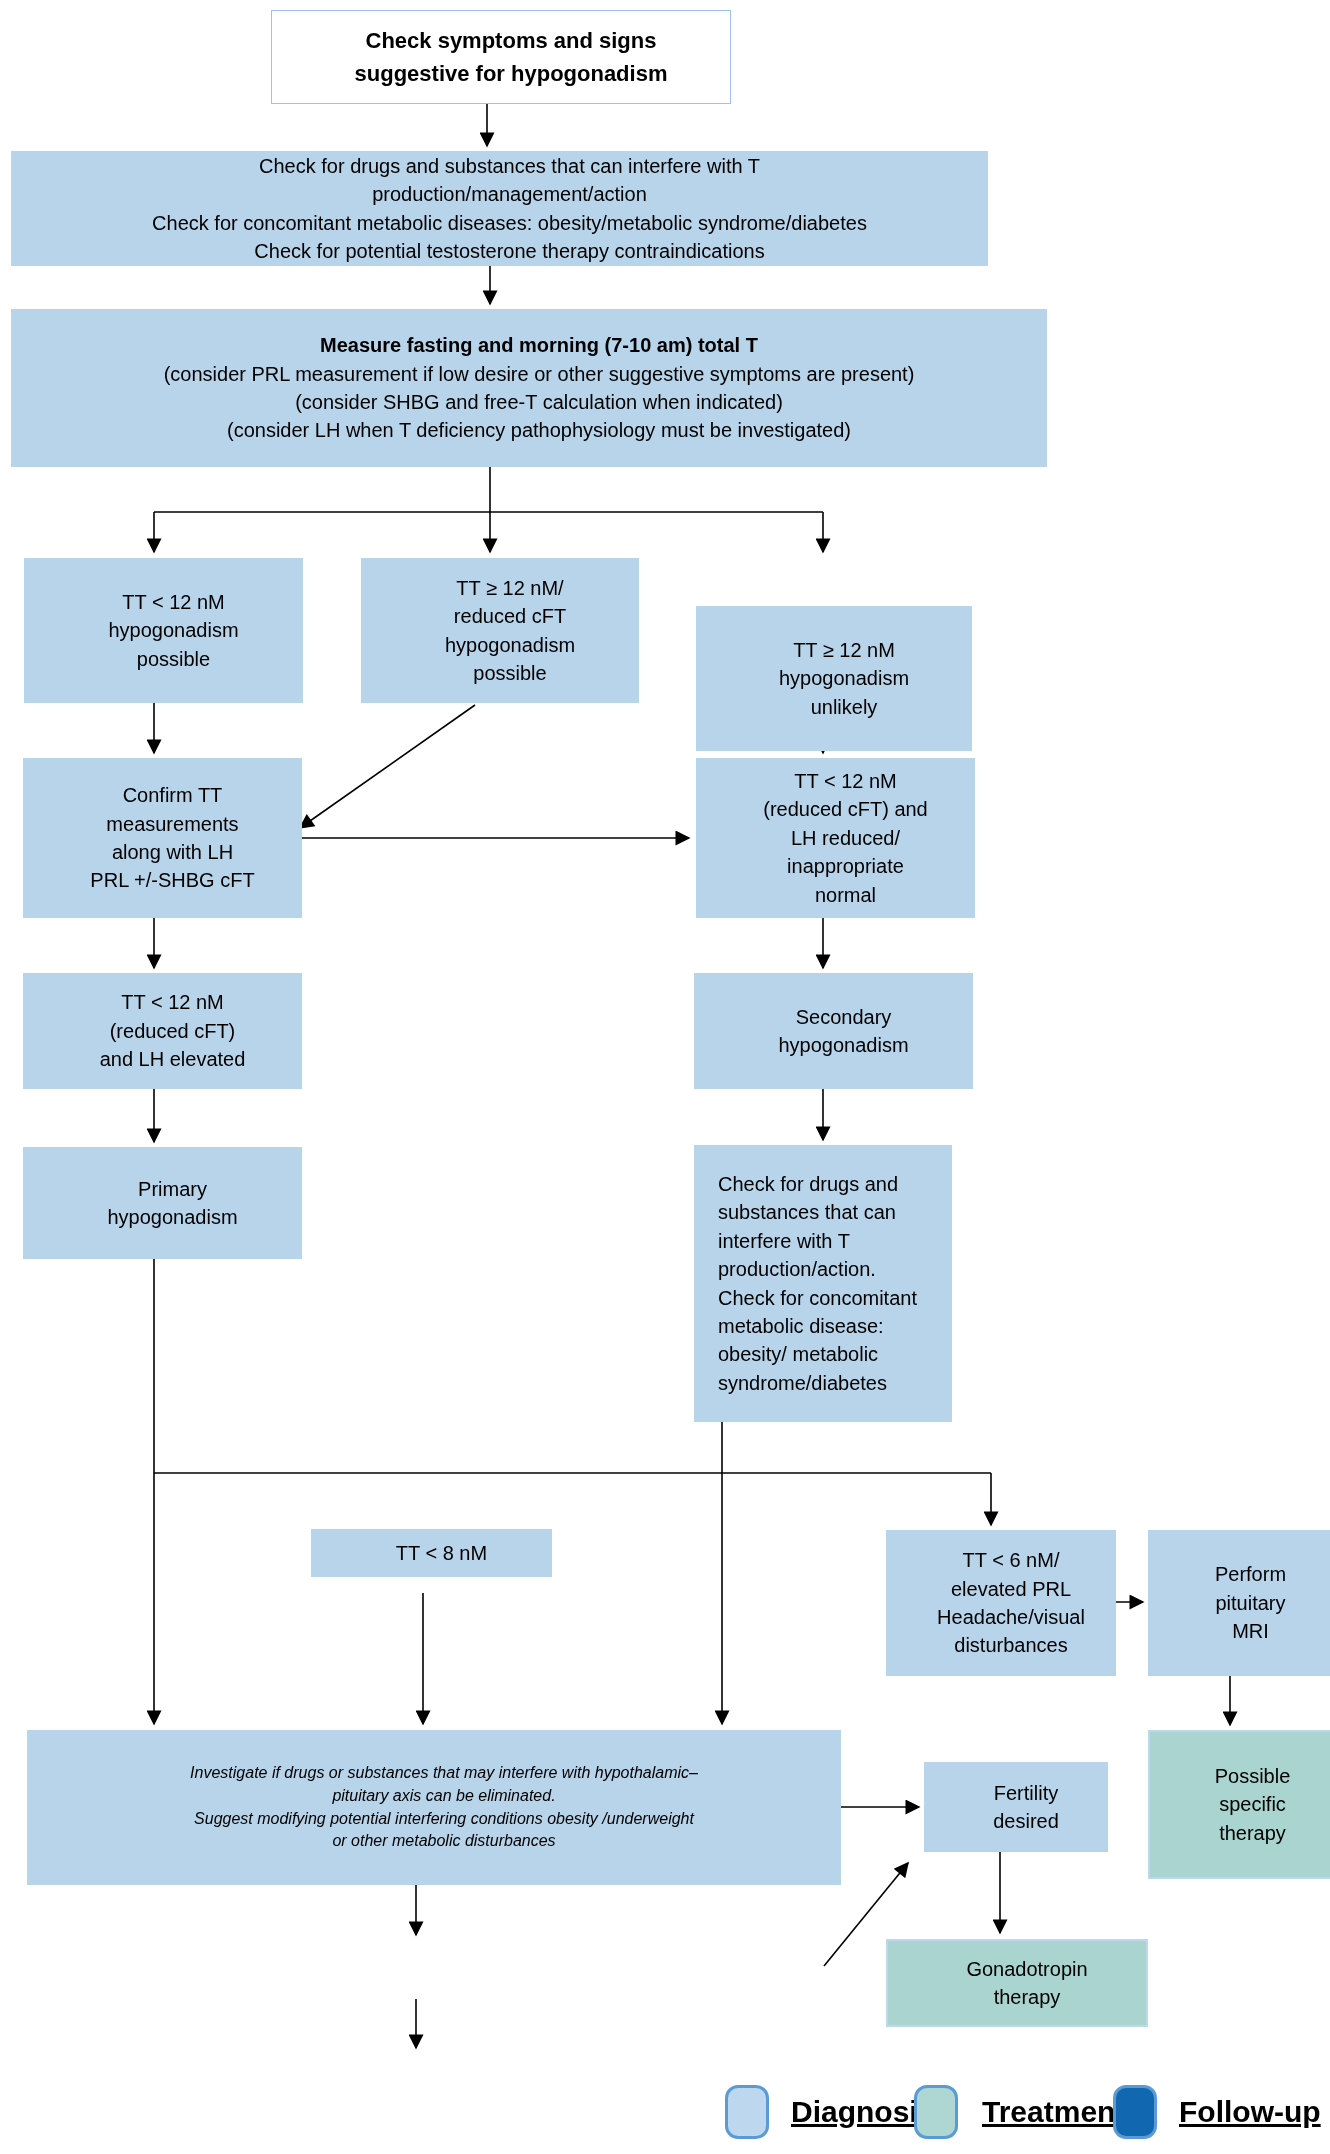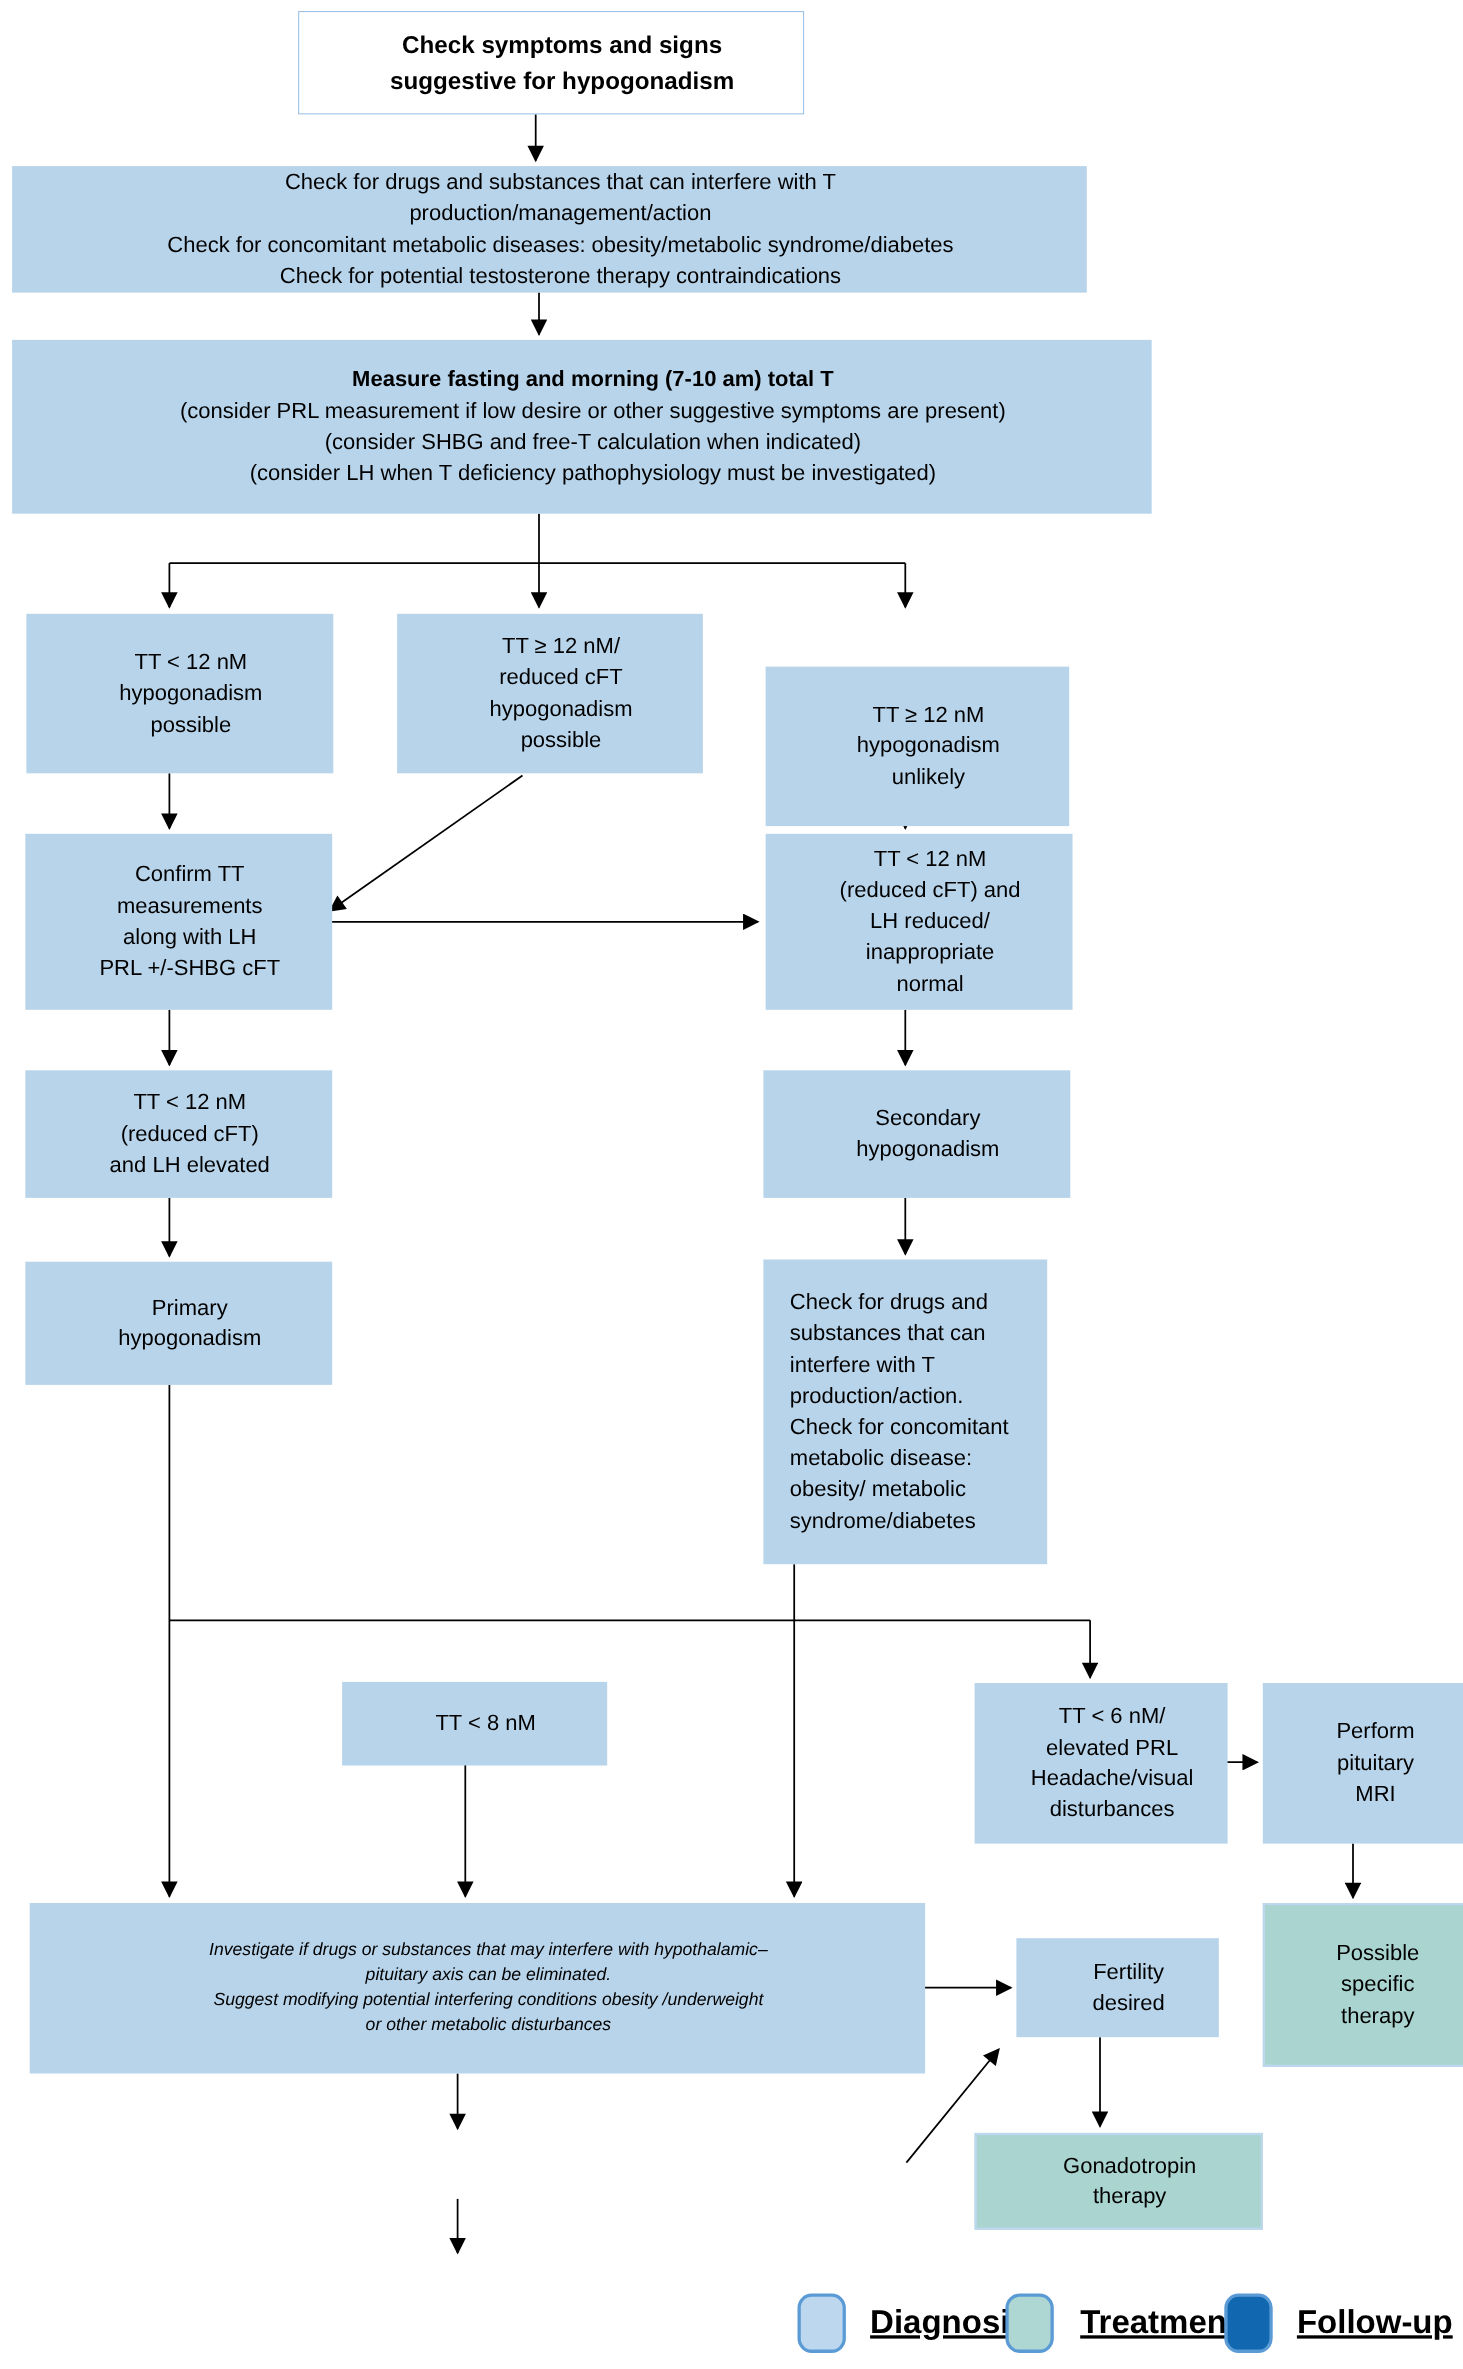--- a/index.html
+++ b/index.html
@@ -136,21 +136,21 @@
     <div class="txt">Check for drugs and
 substances that can
 interfere with T
 production/action.
 Check for concomitant
 metabolic disease:
 obesity/ metabolic
 syndrome/diabetes</div>
   </div>
 
-  <div class="node blue" style="left:311px;top:1529px;width:221px;height:76px;">
+  <div class="node blue" style="left:311px;top:1529px;width:221px;height:48px;">
     <div class="txt">TT &lt; 8 nM</div>
   </div>
 
   <div class="node blue" style="left:886px;top:1530px;width:210px;height:146px;">
     <div class="txt">TT &lt; 6 nM/
 elevated PRL
 Headache/visual
 disturbances</div>
   </div>
 

